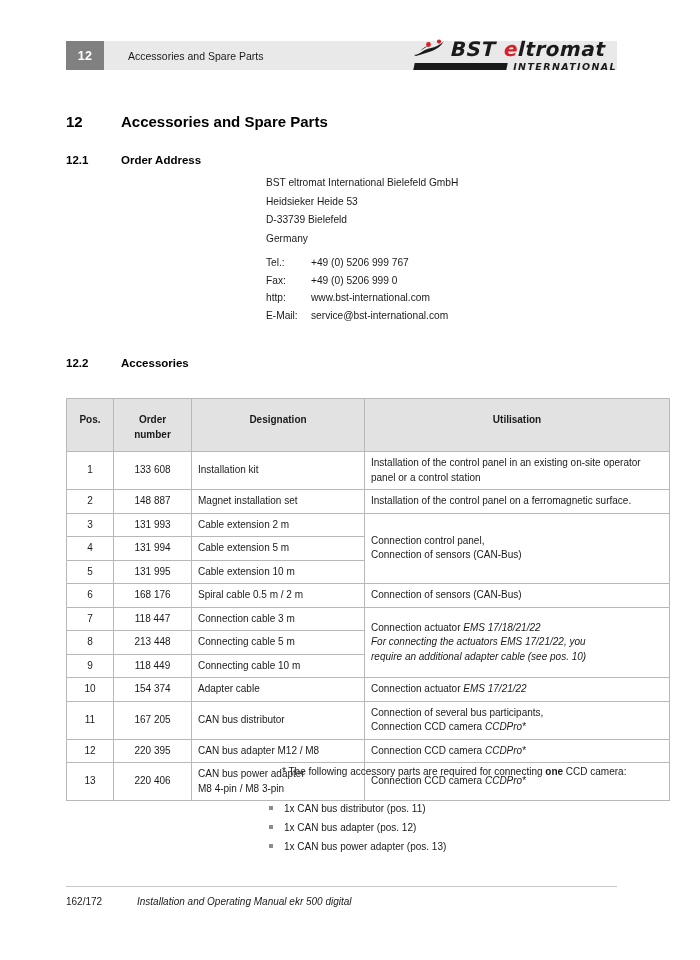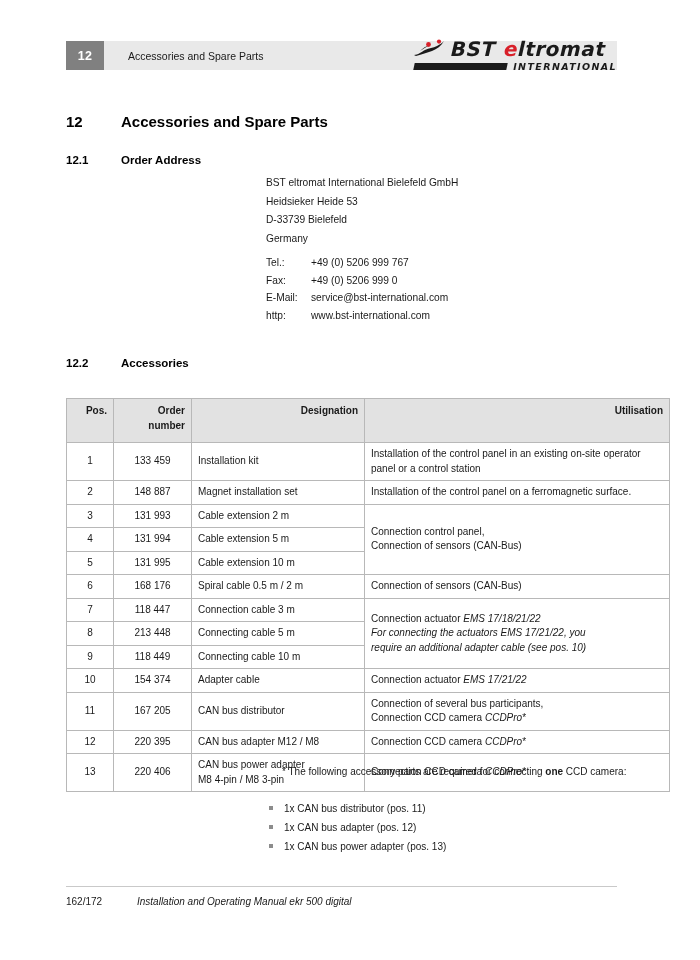--- a/index.html
+++ b/index.html
@@ -163,24 +163,24 @@
   }
   .acc-table th, .acc-table td {
     border: 1px solid #b8b8b8;
     padding: 4px 6px;
     vertical-align: middle;
     line-height: 14.5px;
   }
   .acc-table thead th {
     background: #e2e2e2;
     font-weight: bold;
-    text-align: right;
+    text-align: center;
     height: 34px;
     vertical-align: top;
-    padding-top: 5px;
+    padding-top: 14px;
   }
   .col-pos   { width: 34px; }
   .col-order { width: 65px; }
   .col-desig { width: 160px; }
   .col-util  { width: 292px; }
   th.col-pos, th.col-order { text-align: center; }
   td.cell-pos, td.cell-order { text-align: center; }
   td.cell-order { white-space: nowrap; }
   .it { font-style: italic; }
 
@@ -287,26 +287,26 @@
   <div class="addr-gap"></div>
   <div class="contact-line">
     <span class="contact-label">Tel.:</span>
     <span>+49 (0) 5206 999 767</span>
   </div>
   <div class="contact-line">
     <span class="contact-label">Fax:</span>
     <span>+49 (0) 5206 999 0</span>
   </div>
   <div class="contact-line">
+    <span class="contact-label">http:</span>
+    <span>www.bst-international.com</span>
+  </div>
+  <div class="contact-line">
     <span class="contact-label">E-Mail:</span>
     <span>service@bst-international.com</span>
-  </div>
-  <div class="contact-line">
-    <span class="contact-label">http:</span>
-    <span>www.bst-international.com</span>
   </div>
 </div>
 
 <div class="h2-row" id="h2-access">
   <span class="h2-num">12.2</span>
   <span>Accessories</span>
 </div>
 
 <table class="acc-table">
   <thead>
@@ -317,21 +317,21 @@
         <span>number</span>
       </th>
       <th class="col-desig">Designation</th>
       <th class="col-util">Utilisation</th>
     </tr>
   </thead>
   <tbody>
 
     <tr>
       <td class="cell-pos">1</td>
-      <td class="cell-order">133 459</td>
+      <td class="cell-order">133 608</td>
       <td>Installation kit</td>
       <td>
         <span>Installation of the control panel in an existing on-site</span>
         <span>operator panel or a control station</span>
       </td>
     </tr>
 
     <tr>
       <td class="cell-pos">2</td>
       <td class="cell-order">148 887</td>

